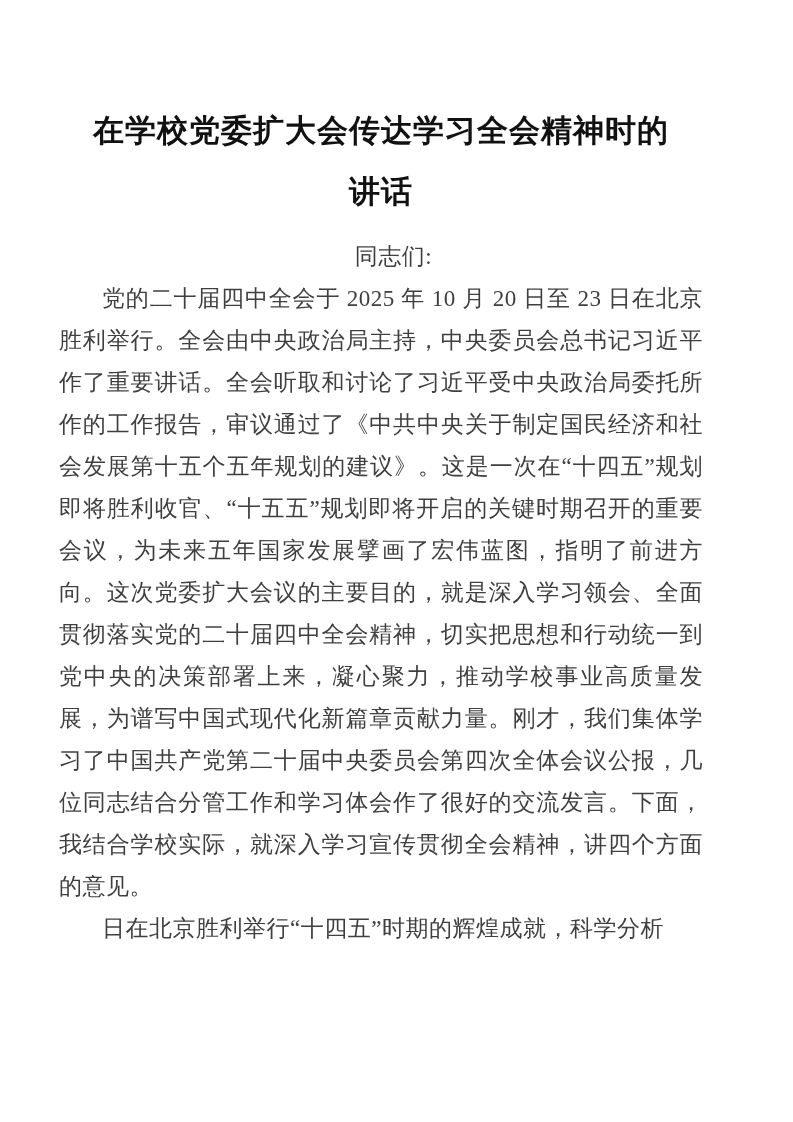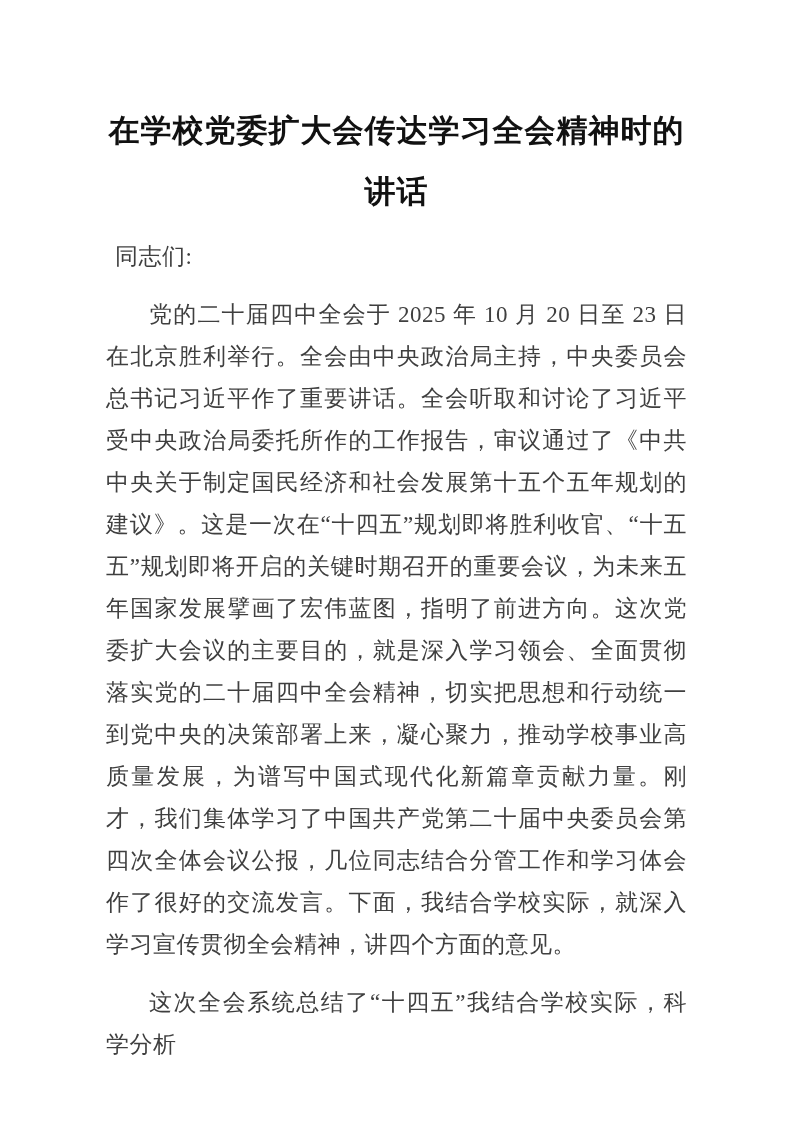--- a/index.html
+++ b/index.html
@@ -6,21 +6,21 @@
     margin: 0;
     padding: 0;
     background: #ffffff;
   }
   .page {
     position: relative;
     width: 793px;
     height: 1122px;
     background: #ffffff;
     box-sizing: border-box;
-    padding: 100px 90px 0 90px;
+    padding: 100px 90px 0 59px;
     font-family: "Liberation Serif", serif;
     overflow: hidden;
   }
   .doc-title {
     font-size: 31px;
     font-weight: bold;
     color: #111111;
     text-align: center;
     line-height: 61px;
     letter-spacing: 1px;
@@ -29,34 +29,34 @@
   }
   .body-text {
     font-size: 23px;
     line-height: 42px;
     color: #3f3f3f;
     letter-spacing: 0.5px;
   }
   .salutation {
     margin: 0;
     text-indent: 25px;
-    text-align: left;
+    text-align: center;
   }
   .para {
-    margin: 16px;
+    margin: 0;
     text-align: justify;
     text-justify: inter-character;
     text-indent: 43px;
   }
 </style>
 </head>
 <body>
 
 <div class="page">
   <h1 class="doc-title">在学校党委扩大会传达学习全会精神时的讲话</h1>
 
   <p class="body-text salutation">同志们:</p>
 
   <p class="body-text para">党的二十届四中全会于 2025 年 10 月 20 日至 23 日在北京胜利举行。全会由中央政治局主持，中央委员会总书记习近平作了重要讲话。全会听取和讨论了习近平受中央政治局委托所作的工作报告，审议通过了《中共中央关于制定国民经济和社会发展第十五个五年规划的建议》。这是一次在“十四五”规划即将胜利收官、“十五五”规划即将开启的关键时期召开的重要会议，为未来五年国家发展擘画了宏伟蓝图，指明了前进方向。这次党委扩大会议的主要目的，就是深入学习领会、全面贯彻落实党的二十届四中全会精神，切实把思想和行动统一到党中央的决策部署上来，凝心聚力，推动学校事业高质量发展，为谱写中国式现代化新篇章贡献力量。刚才，我们集体学习了中国共产党第二十届中央委员会第四次全体会议公报，几位同志结合分管工作和学习体会作了很好的交流发言。下面，我结合学校实际，就深入学习宣传贯彻全会精神，讲四个方面的意见。</p>
 
 
-  <p class="body-text para">这次全会系统总结了“十四五”我结合学校实际，科学分析</p>
+  <p class="body-text para">日在北京胜利举行“十四五”时期的辉煌成就，科学分析</p>
 </div>
 
 </body></html>

